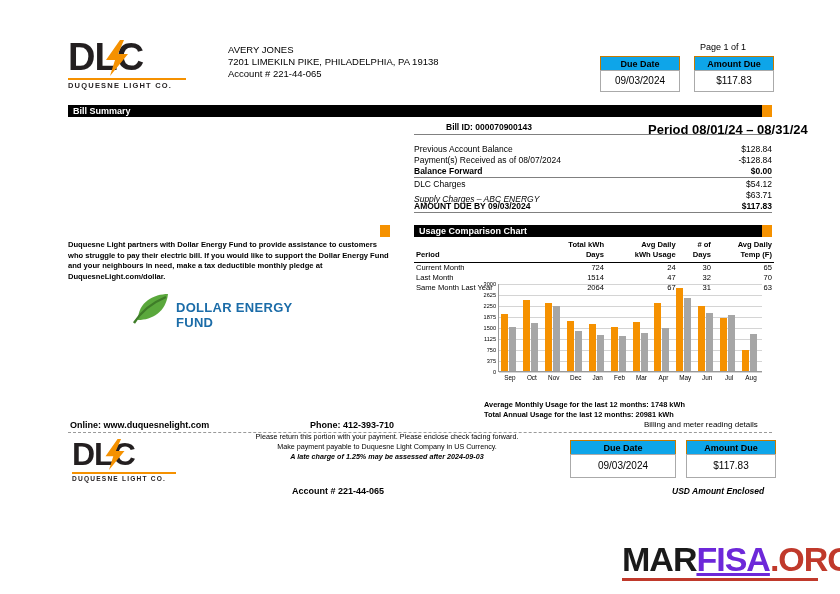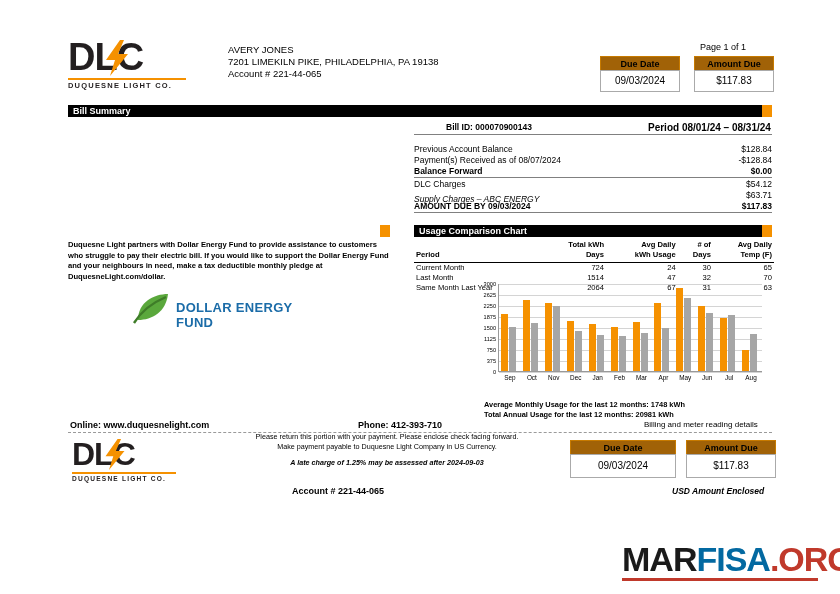--- a/index.html
+++ b/index.html
@@ -78,21 +78,21 @@
     top: 42px;
     font-size: 9px;
   }
 
   .box-label {
     position: absolute;
     font-size: 9px;
     font-weight: bold;
     color: #000;
     text-align: center;
-    background: #a16207;
+    background: #0ea5e9;
     border: 1px solid #c77a00;
     line-height: 14px;
     height: 14px;
   }
   .box-value {
     position: absolute;
     font-size: 10px;
     text-align: center;
     background: #fff;
     border: 1px solid #aaa;
@@ -125,21 +125,21 @@
     left: 414px;
     top: 122px;
     font-size: 8.5px;
     font-weight: bold;
     padding-left: 32px;
   }
   .period {
     position: absolute;
     left: 648px;
     top: 122px;
-    font-size: 10px;
+    font-size: 13px;
     font-weight: bold;
   }
   .hr {
     position: absolute;
     background: #808080;
     height: 1px;
   }
   .sum-row {
     position: absolute;
     font-size: 8.5px;
@@ -283,21 +283,20 @@
     top: 420px;
     font-size: 9px;
     font-weight: bold;
   }
   .phone {
     position: absolute;
     left: 310px;
     top: 420px;
     font-size: 9px;
     font-weight: bold;
-    margin-left: 48px;
   }
   .billing-note {
     position: absolute;
     left: 604px;
     top: 420px;
     font-size: 8px;
     padding-left: 40px;
   }
   .dash {
     position: absolute;
@@ -346,21 +345,21 @@
   .watermark {
     position: absolute;
     left: 622px;
     top: 540px;
     font-size: 34px;
     font-weight: bold;
     letter-spacing: -1px;
     font-family: "Liberation Sans", sans-serif;
   }
   .wm-mar { color: #1a1a1a; }
-  .wm-fisa { color: #0369a1; }
+  .wm-fisa { color: #6d28d9; text-decoration: underline; }
   .wm-org { color: #c0392b; }
   .wm-underline {
     position: absolute;
     left: 622px;
     top: 578px;
     width: 196px;
     height: 3px;
     background: #c0392b;
   }
 </style>
@@ -586,21 +585,21 @@
         <polygon points="18,0 4,20 13,20 8,36 26,14 16,14 22,0" fill="#f59100"></polygon>
       </svg>
       <div class="logo-rule" style="top:34px; width:104px;"></div>
       <div class="logo-sub" style="top:37px; font-size:6.6px;">DUQUESNE LIGHT CO.</div>
     </div>
   </div>
 
   <div class="stub-text">
     <div>Please return this portion with your payment. Please enclose check facing forward.</div>
     <div>Make payment payable to Duquesne Light Company in US Currency.</div>
-    <div class="stub-late" style="margin-top:6px;">A late charge of 1.25% may be assessed after 2024-09-03</div>
+    <div class="stub-late" style="">A late charge of 1.25% may be assessed after 2024-09-03</div>
   </div>
 
   <div class="box-label" style="left:570px; top:440px; width:104px;">Due Date</div>
   <div class="box-value" style="left:570px; top:454px; width:104px; height:22px; line-height:22px;">09/03/2024</div>
   <div class="box-label" style="left:686px; top:440px; width:88px;">Amount Due</div>
   <div class="box-value" style="left:686px; top:454px; width:88px; height:22px; line-height:22px;">$117.83</div>
 
   <div class="acct-stub">Account #  221-44-065</div>
   <div class="usd">USD Amount Enclosed</div>
 

